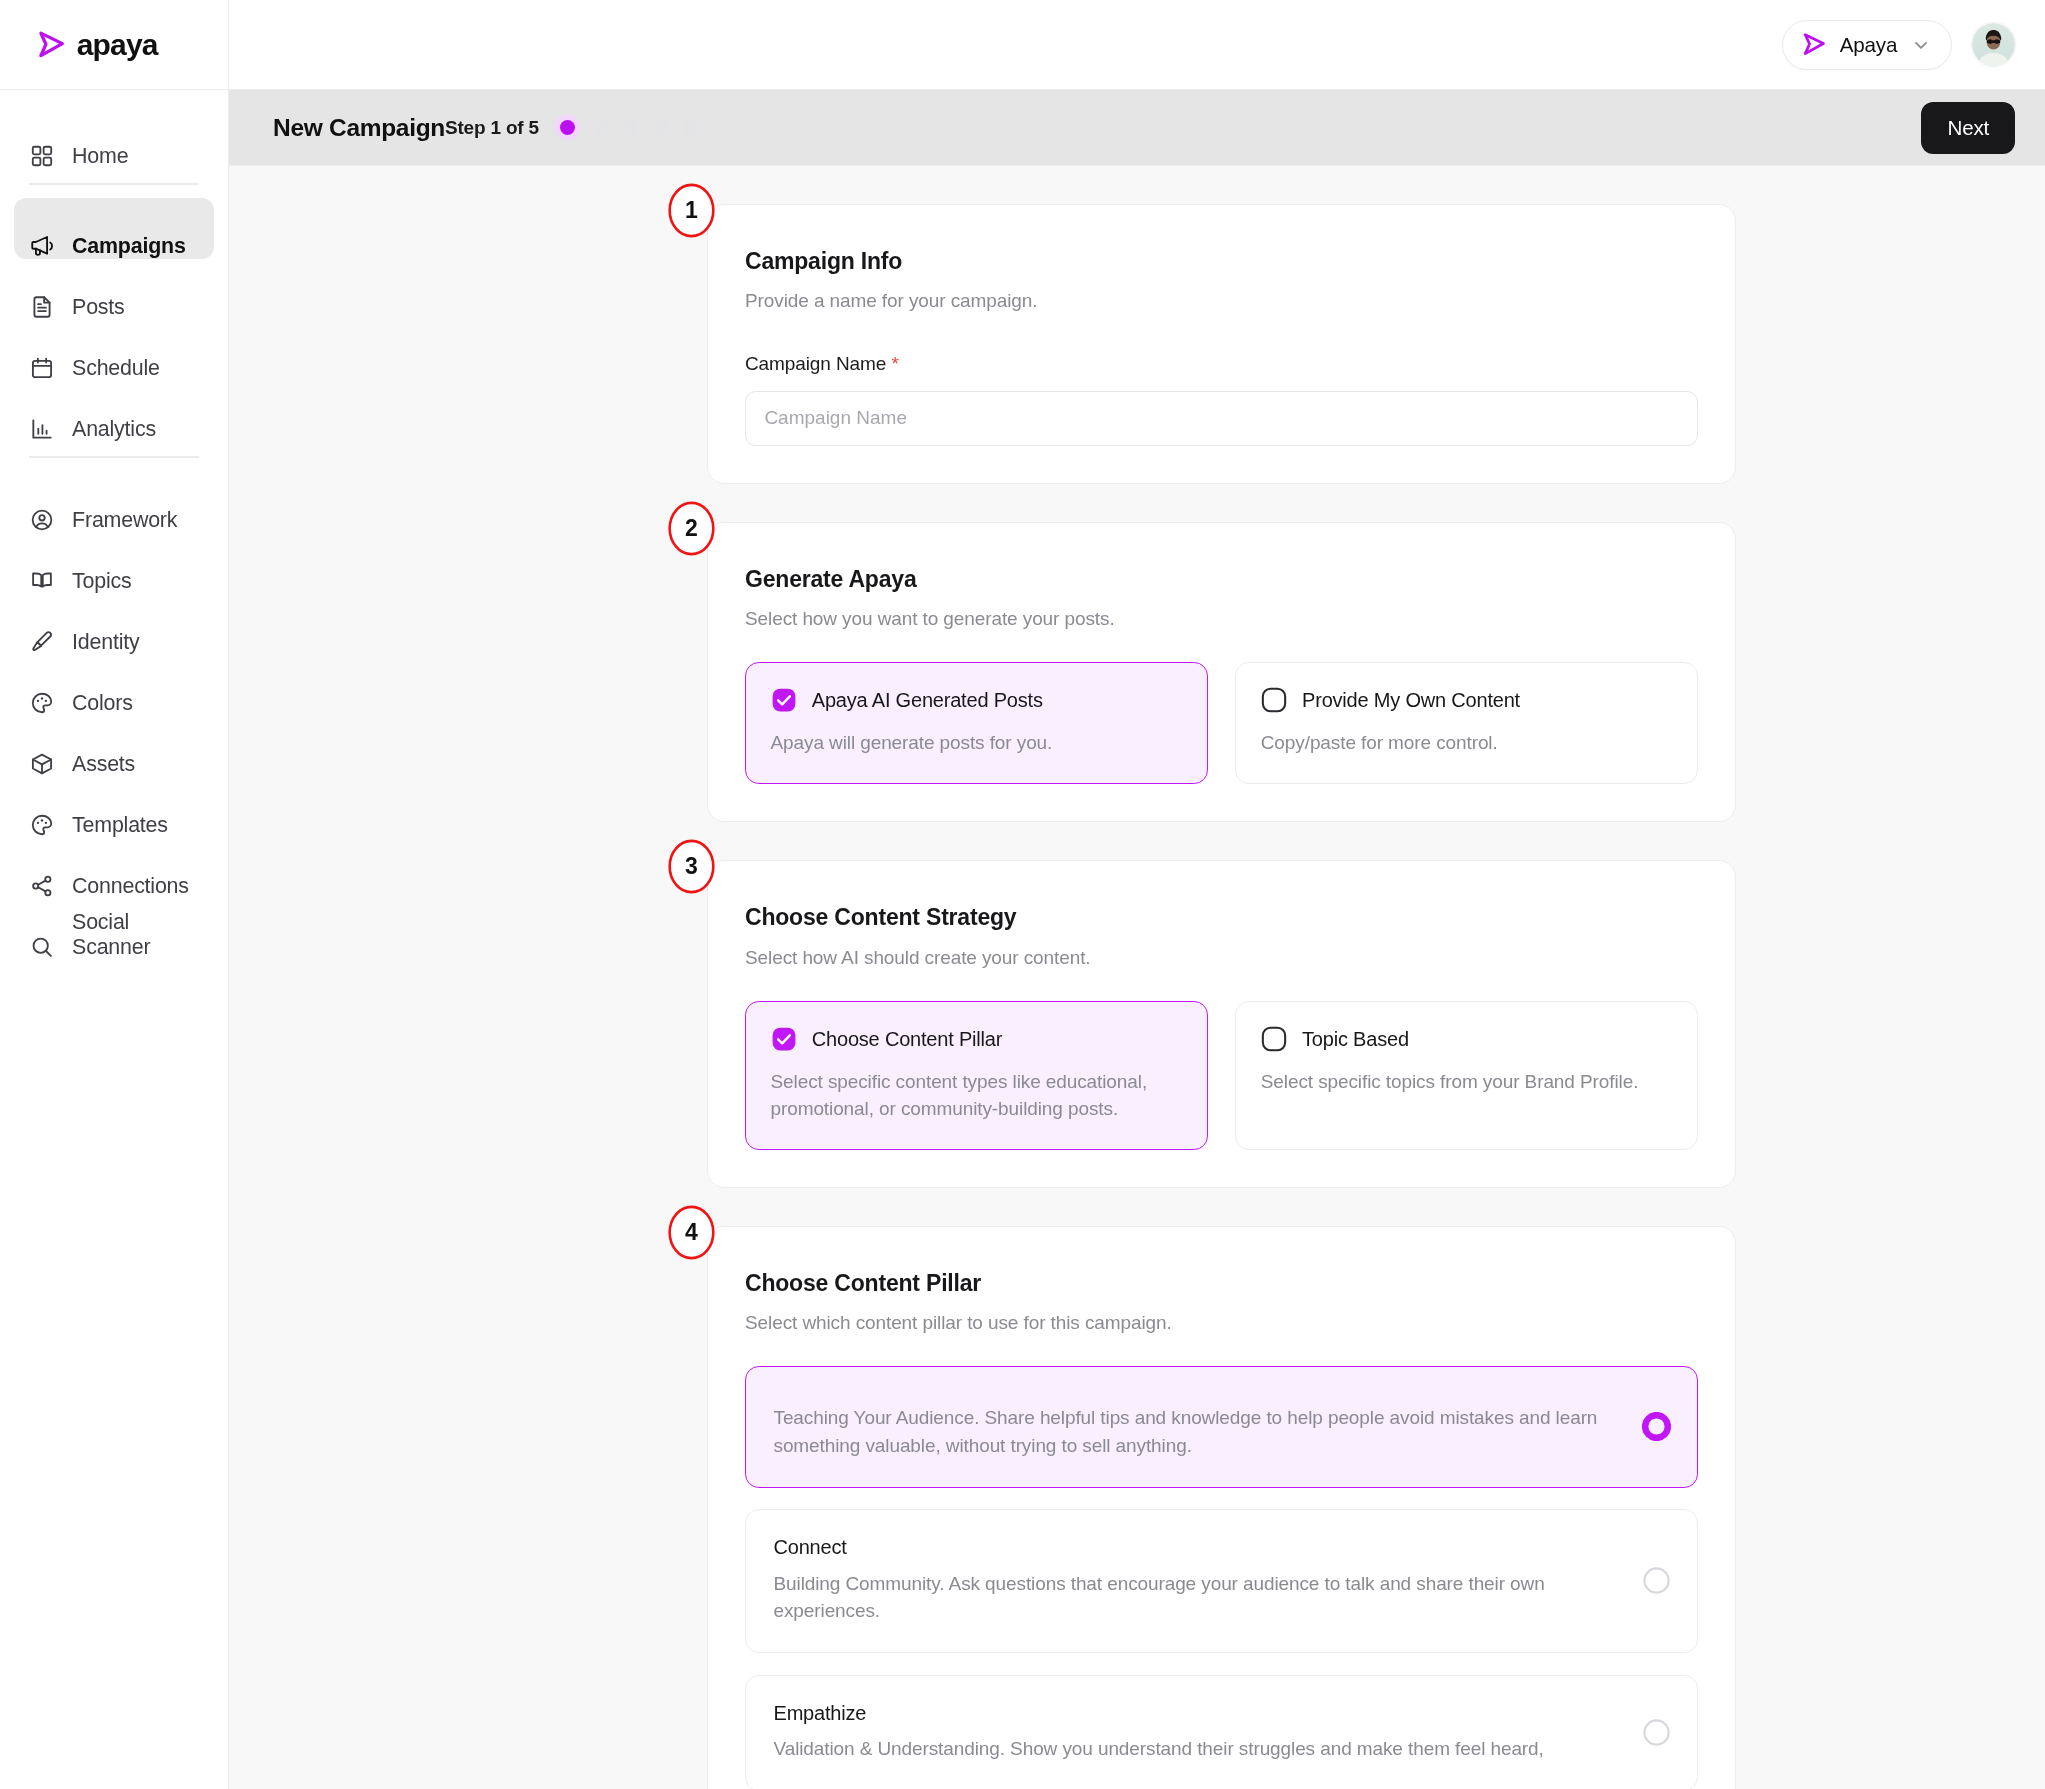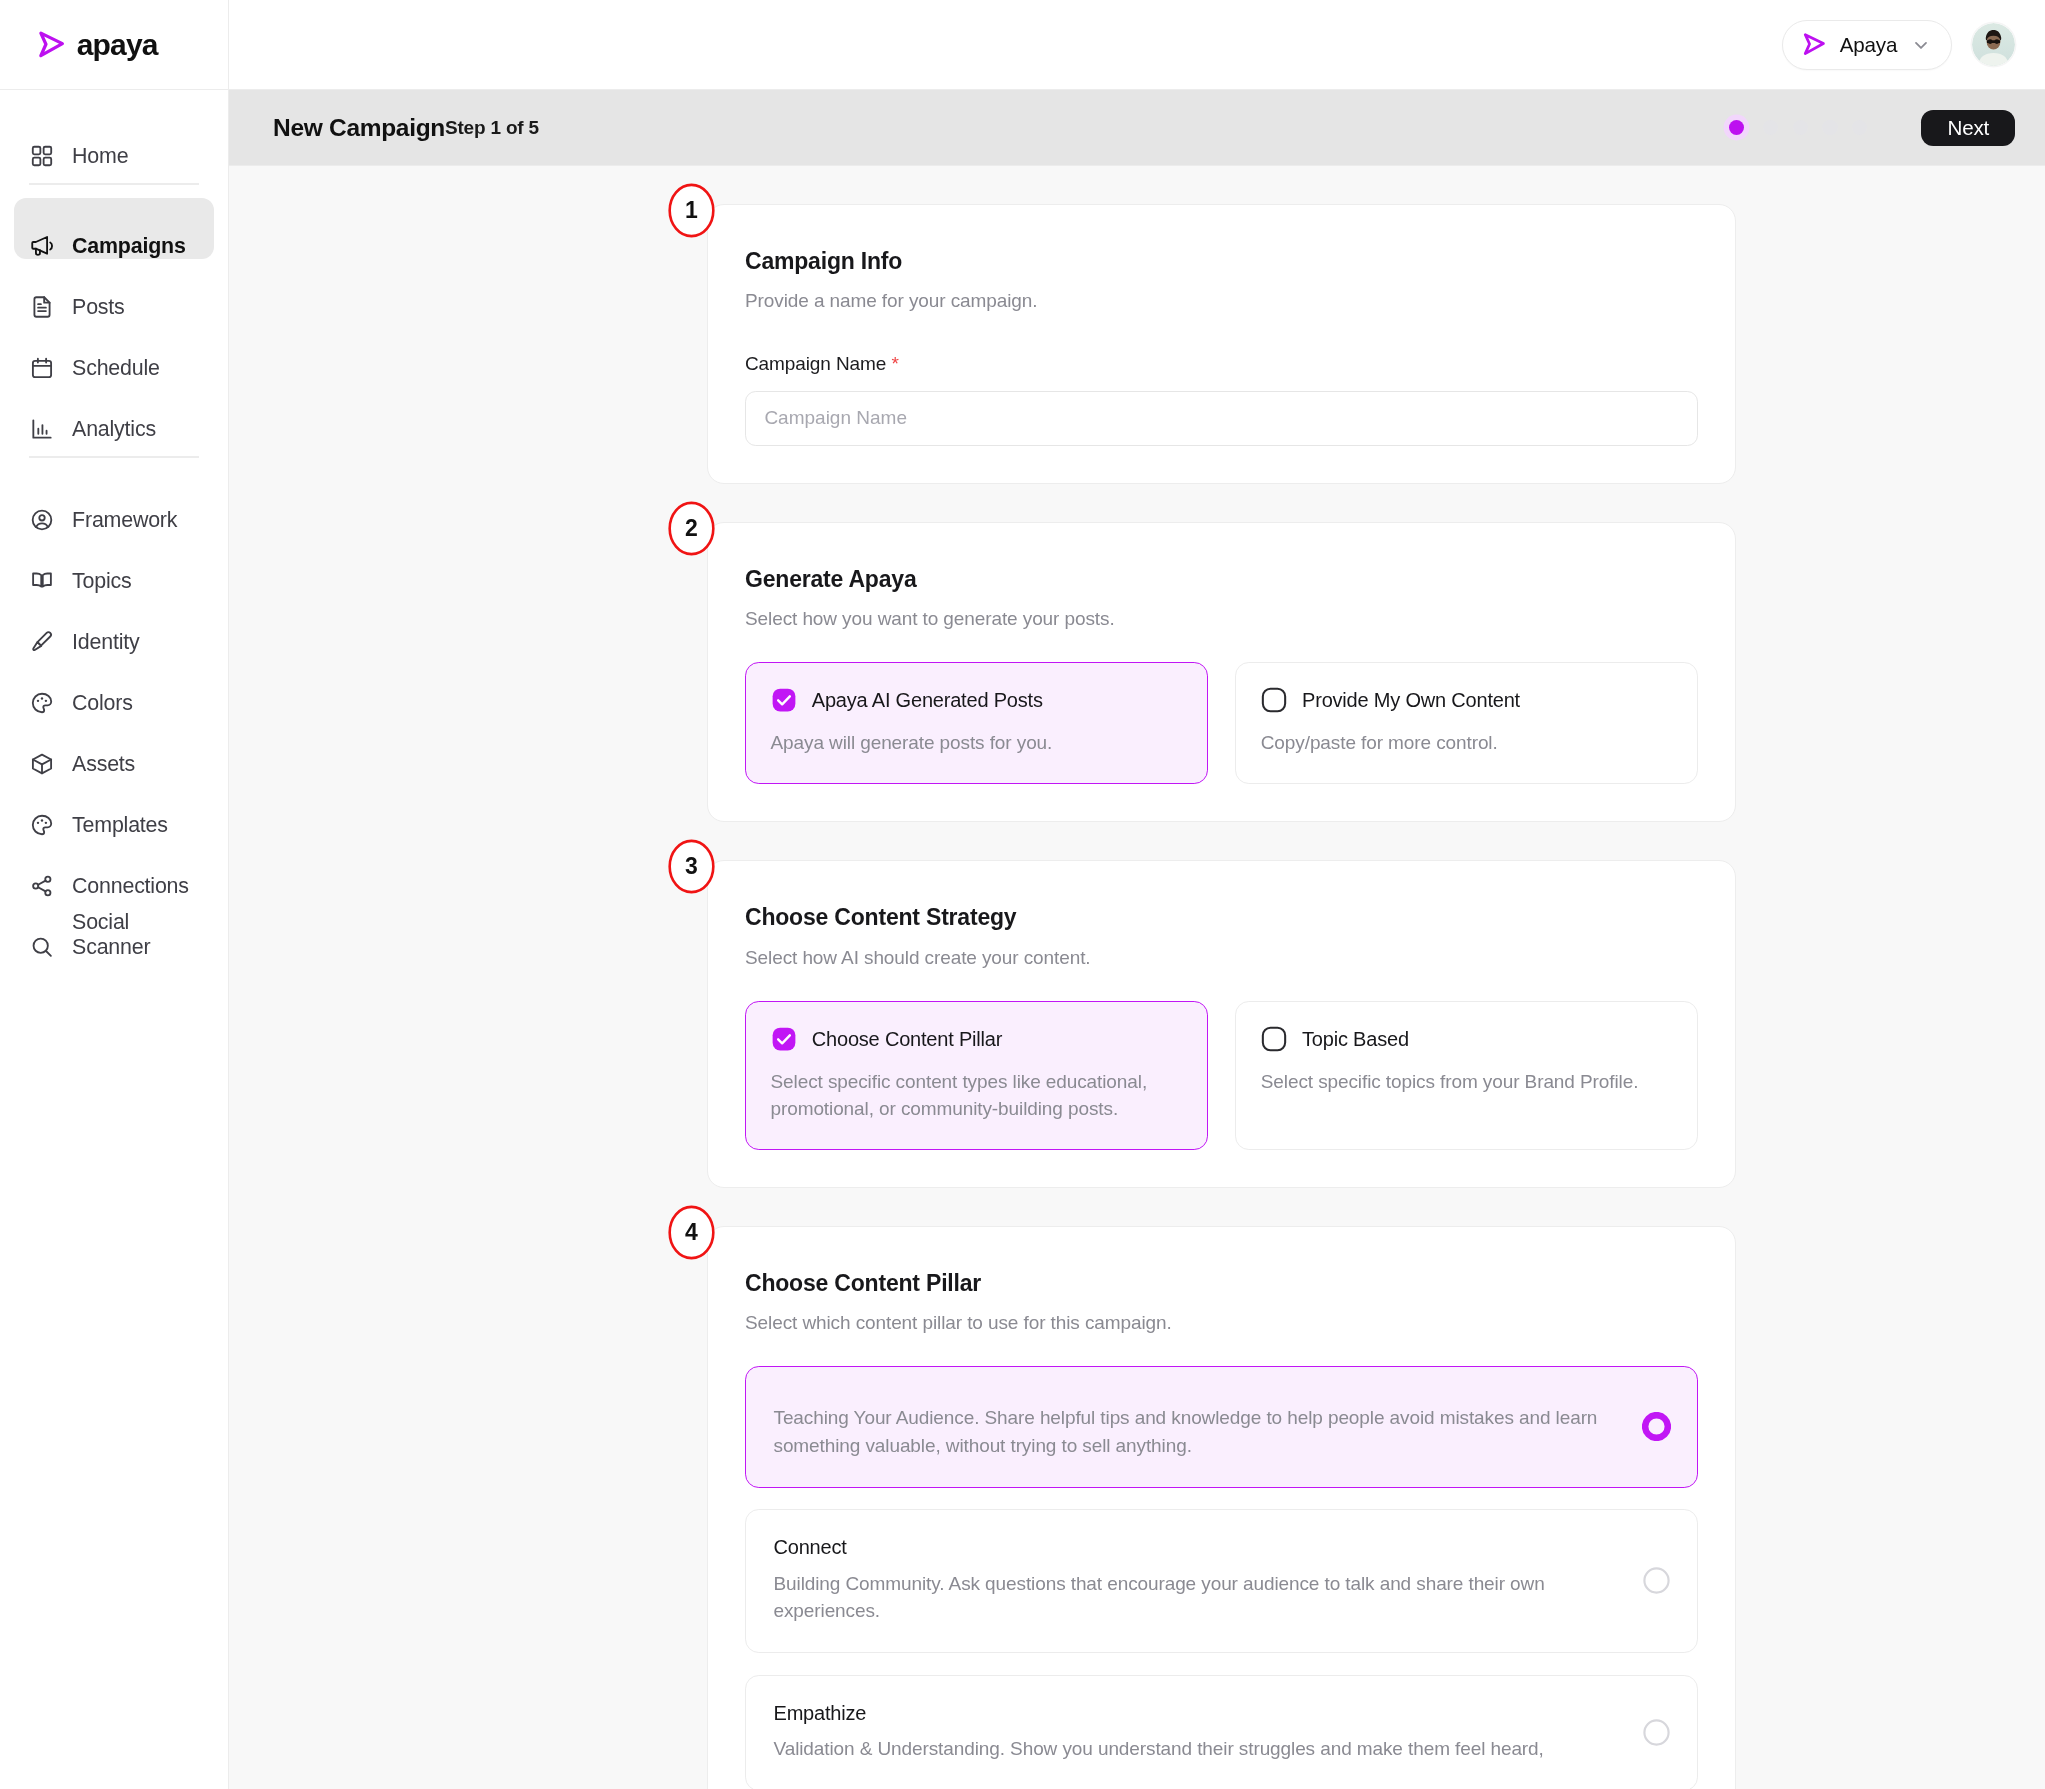--- a/index.html
+++ b/index.html
@@ -73,31 +73,31 @@
 
   .wizardbar {
     height: 76px; background: #e5e5e5;
     border-bottom: 1.5px solid #ececec;
     display: flex; align-items: center;
     padding: 0 31px 0 44px; flex: 0 0 76px;
   }
   .wiz-title { font-size: 24.5px; font-weight: 700; color: #111; letter-spacing: -0.3px; }
   .wiz-center {
     flex: 1 1 auto; display: flex; align-items: center;
-    justify-content: space-between; gap: 17px; padding-right: 54px;
+    justify-content: flex-start; gap: 17px; padding-right: 54px;
   }
   .wiz-step-label { font-size: 19px; font-weight: 600; color: #1a1a1a; letter-spacing: -0.2px; }
   .dots { display: flex; align-items: center; gap: 14.5px; }
   .dot { width: 15.3px; height: 15.3px; border-radius: 50%; background: #e4e4e7; }
   .dot.cur {
     background: #bd10f0; box-shadow: 0 0 0 5.4px #f2d6fc;
     margin: 0 3.8px;
   }
   .next-btn {
-    height: 36px; padding: 0 26px; border-radius: 12.2px;
+    height: 52px; padding: 0 26px; border-radius: 12.2px;
     background: #18181b; color: #fff; border: none;
     font-family: inherit; font-size: 20.6px; font-weight: 500;
     cursor: pointer; letter-spacing: -0.2px;
   }
 
   
   .canvas {
     flex: 1 1 auto; background: #f8f8f8;
     position: relative; overflow: hidden;
   }

